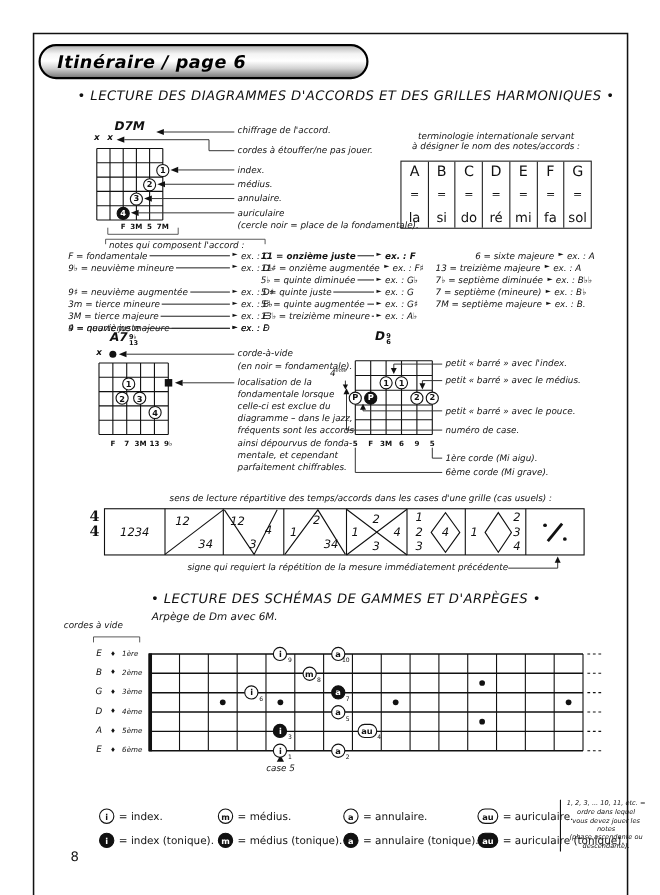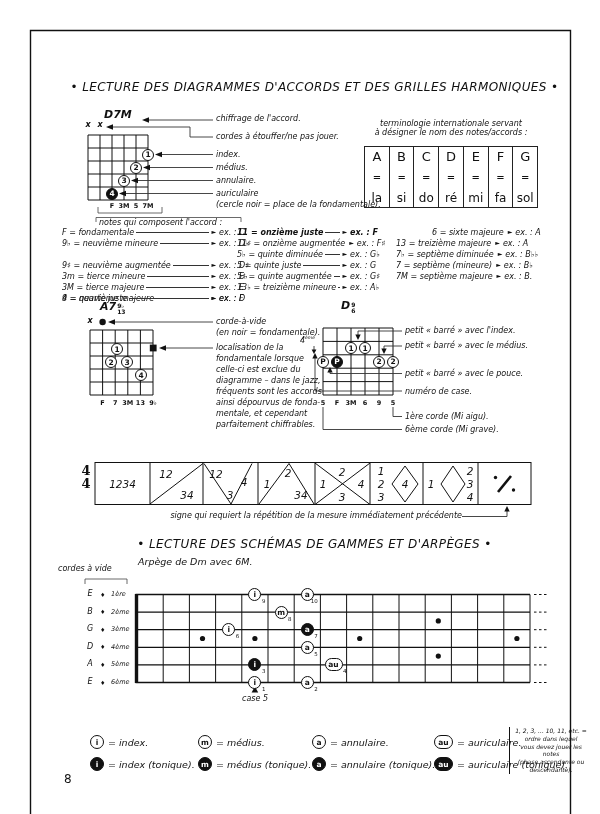--- a/index.html
+++ b/index.html
@@ -54,21 +54,21 @@
        display:flex;align-items:center;justify-content:center;font-size:7.5px;font-weight:bold;z-index:3}
   .fbm.wide{width:18px;border-radius:7px}
   .fbm.tonic{background:#111;color:#fff}
   .fbm i{position:absolute;right:-5px;bottom:-4px;font-style:normal;font-size:5.5px;color:#111;font-weight:normal}
   
   .leg{position:absolute;display:flex;align-items:center;gap:4px;height:16px}
   .leg-c{width:14px;height:14px;border:1.2px solid #111;border-radius:50%;background:#fff;
          display:flex;align-items:center;justify-content:center;font-size:7.5px;font-weight:bold;flex:none}
   .leg-c.wide{width:19px;border-radius:8px}
   .leg-c.tonic{background:#111;color:#fff}
-  .leg-t{font-size:9.5px;font-style:italic;white-space:nowrap}
+  .leg-t{font-size:9.5px;white-space:nowrap}
 </style>
 </head>
 <body>
 
 <div id="page">
 
   <svg id="art" width="600" height="814" viewBox="0 0 600 814">
 
     <g>
       <path d="M30.5,814 V30.5 H570.5 V814" fill="none" stroke="#111" stroke-width="1.4"></path>
@@ -181,20 +181,23 @@
       <polygon points="254.9,686.5 251.6,692.5 258.2,692.5" fill="#111"></polygon>
     </g>
     <g>
       <path d="M85,584 V579 H127 V584" stroke="#444" stroke-width=".8" fill="none"></path>
     </g>
     <g>
       <line x1="509.5" y1="727" x2="509.5" y2="774" stroke="#111" stroke-width="1"></line>
     </g>
   </svg>
 
+  <div id="banner">
+    <span>Itinéraire / page 6</span>
+  </div>
 
   <div class="title" style="top:80px">• LECTURE DES DIAGRAMMES D'ACCORDS ET  DES GRILLES HARMONIQUES •</div>
 
   <div class="chname" style="left:104px;top:108px">D7M</div>
   <span class="muted-x" style="left:84px;top:120px">x</span>
   <span class="muted-x" style="left:96px;top:120px">x</span>
 
   <div class="finger" style="left:142px;top:148.5px">1</div>
   <div class="finger" style="left:130px;top:161.5px">2</div>
   <div class="finger" style="left:118px;top:174.5px">3</div>
@@ -413,20 +416,21 @@
   <span class="notelbl" style="left:365px;top:399px">6</span>
   <span class="notelbl" style="left:379px;top:399px">9</span>
   <span class="notelbl" style="left:393px;top:399px">5</span>
   <div class="ann" style="left:405px;top:325px">petit « barré » avec l'index.</div>
   <div class="ann" style="left:405px;top:340px">petit « barré » avec le médius.</div>
   <div class="ann" style="left:405px;top:368px">petit « barré » avec le pouce.</div>
   <div class="ann" style="left:405px;top:386px">numéro de case.</div>
   <div class="ann" style="left:405px;top:411px">1ère corde (Mi aigu).</div>
   <div class="ann" style="left:405px;top:424px">6ème corde (Mi grave).</div>
 
+  <div class="ann" style="left:120px;top:447px;width:416px;text-align:center">sens de lecture répartitive des temps/accords dans les cases d'une grille (cas usuels) :</div>
   <div id="timesig">
     <div>4</div>
     <div>4</div>
   </div>
   <span class="cellnum" style="left:122.5px;top:484px">1234</span>
   <span class="cellnum" style="left:166px;top:473.5px">12</span>
   <span class="cellnum" style="left:187px;top:494.5px">34</span>
   <span class="cellnum" style="left:216px;top:473.5px">12</span>
   <span class="cellnum" style="left:230px;top:494.5px">3</span>
   <span class="cellnum" style="left:244px;top:482px">4</span>

